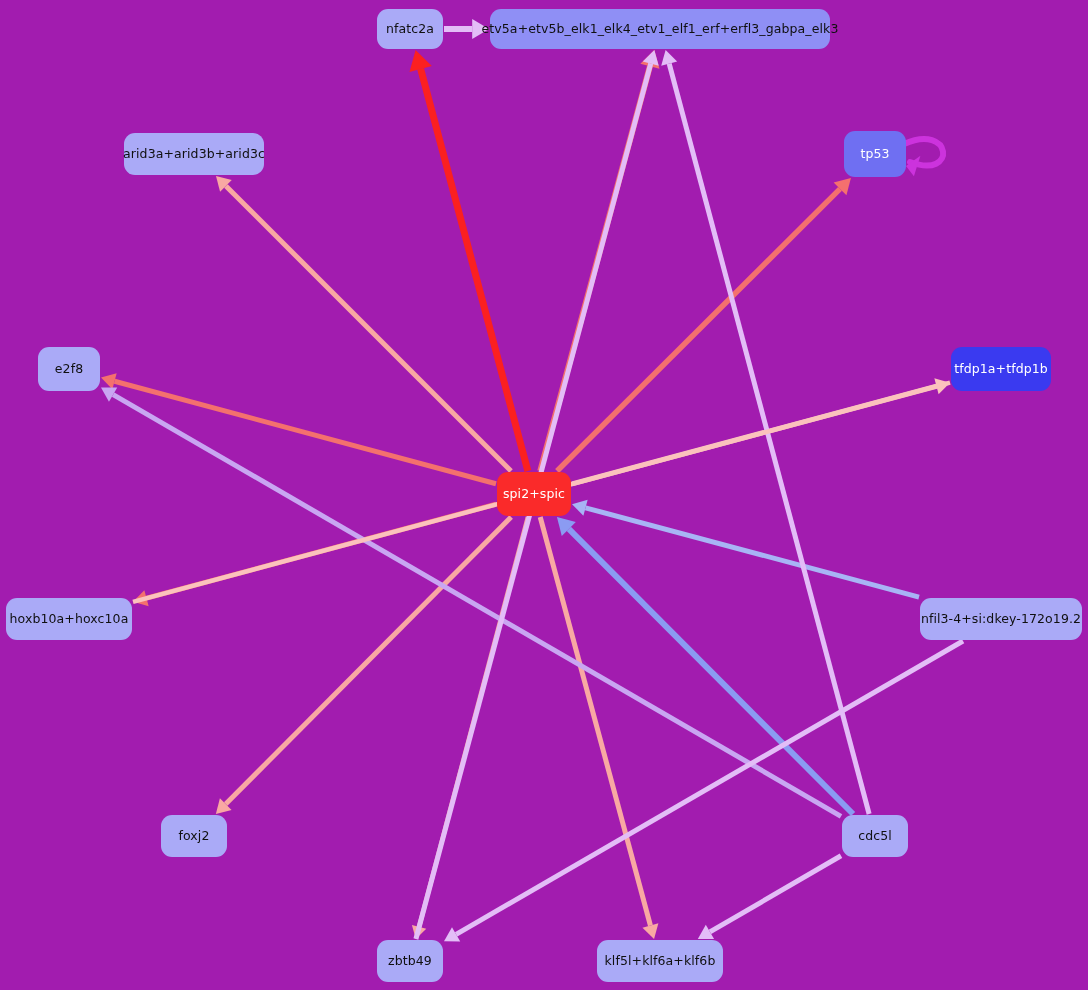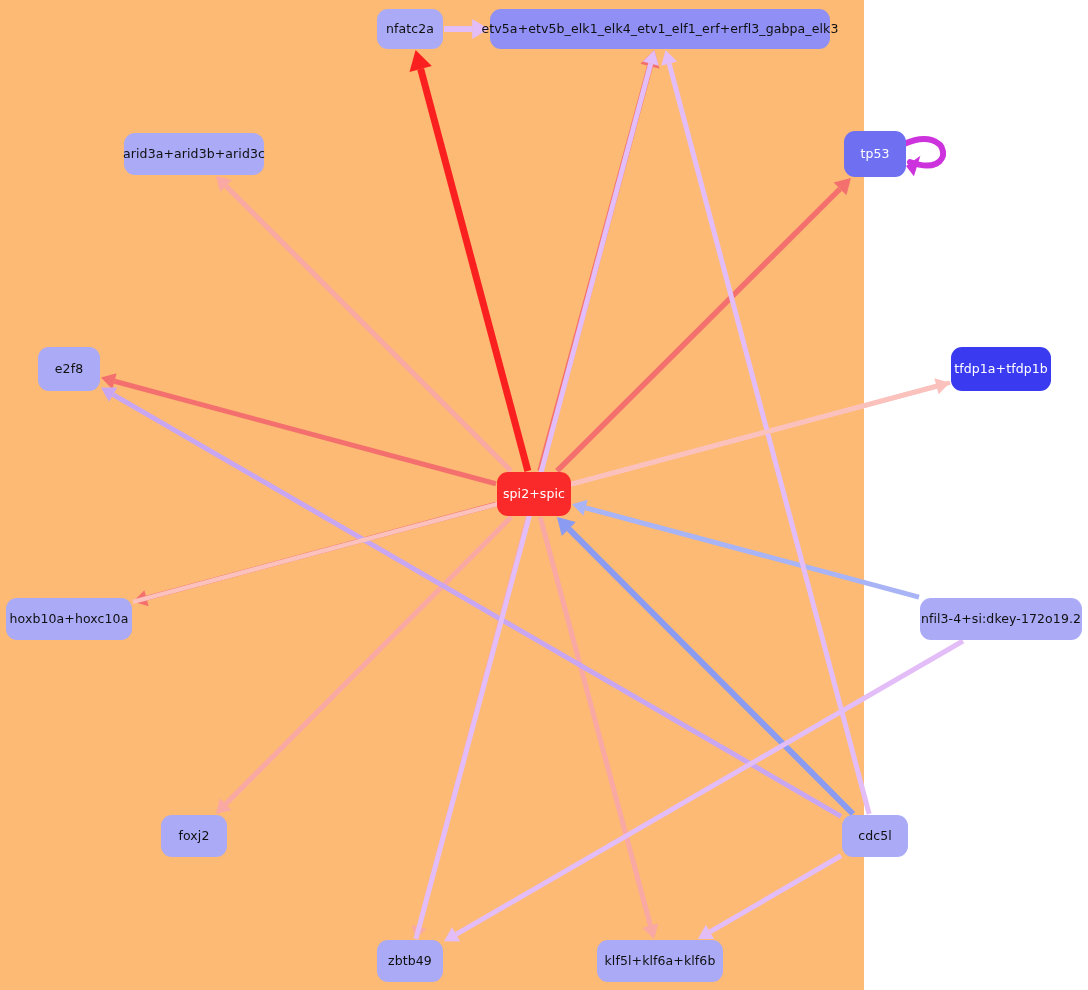--- a/index.html
+++ b/index.html
@@ -8,23 +8,23 @@
     background: #ffffff;
   }
   body {
     width: 1088px;
     height: 990px;
     font-family: "DejaVu Sans", "Liberation Sans", sans-serif;
     overflow: hidden;
   }
   #graph-root {
     position: relative;
-    width: 864px;
+    width: 1088px;
     height: 990px;
-    background: #fdba74;
+    background: #a21caf;
   }
   svg#network-svg {
     position: absolute;
     top: 0; left: 0;
     width: 1088px;
     height: 990px;
   }
   .node-rect {
     stroke: none;
   }

